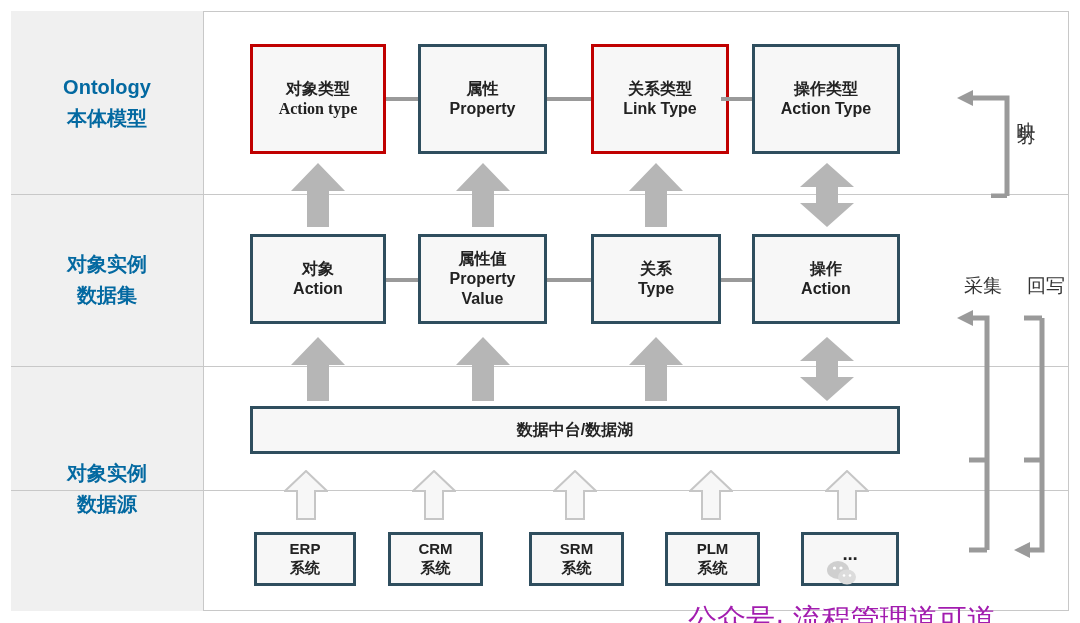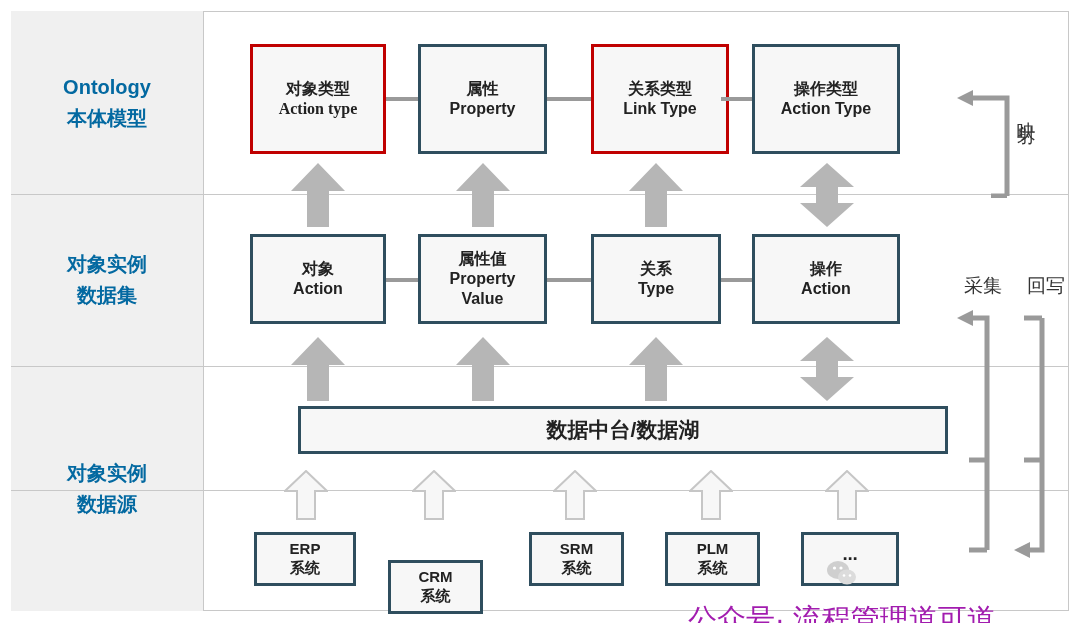--- a/index.html
+++ b/index.html
@@ -18,21 +18,21 @@
   
   .node{position:absolute;box-sizing:border-box;background:#f7f7f7;
         display:flex;align-items:center;justify-content:center;text-align:center;
         font-weight:bold;color:#222;line-height:1.25;}
   .node.teal{border:3px solid #2f4e5e;}
   .node.red{border:3px solid #c00000;}
   .node .l1,.node .l2,.node .l3{display:block;}
   .n-top{font-size:16px;}
   .n-mid{font-size:16px;}
   .n-src{font-size:15px;}
-  .lake{font-size:21px;margin-left:48px;}
+  .lake{font-size:16px;}
 
   
   .conn{position:absolute;height:4px;background:#9a9a9a;}
 
   
   .uparrow{position:absolute;}
   .uparrow svg{display:block;}
 
   
   .route{position:absolute;}
@@ -210,21 +210,21 @@
         <polygon points="22,1 43,21 31,21 31,49 13,49 13,21 1,21" fill="#f7f7f7" stroke="#c6c6c6" stroke-width="2"></polygon>
       </svg>
   </div>
 
   <div class="node teal n-src" style="left:254px;top:532px;width:102px;height:54px;">
     <div>
       <span class="l1">ERP</span>
       <span class="l2">系统</span>
     </div>
   </div>
-  <div class="node teal n-src" style="left:388px;top:560px;width:95px;height:54px;">
+  <div class="node teal n-src" style="left:388px;top:532px;width:95px;height:54px;">
     <div>
       <span class="l1">CRM</span>
       <span class="l2">系统</span>
     </div>
   </div>
   <div class="node teal n-src" style="left:529px;top:532px;width:95px;height:54px;">
     <div>
       <span class="l1">SRM</span>
       <span class="l2">系统</span>
     </div>

